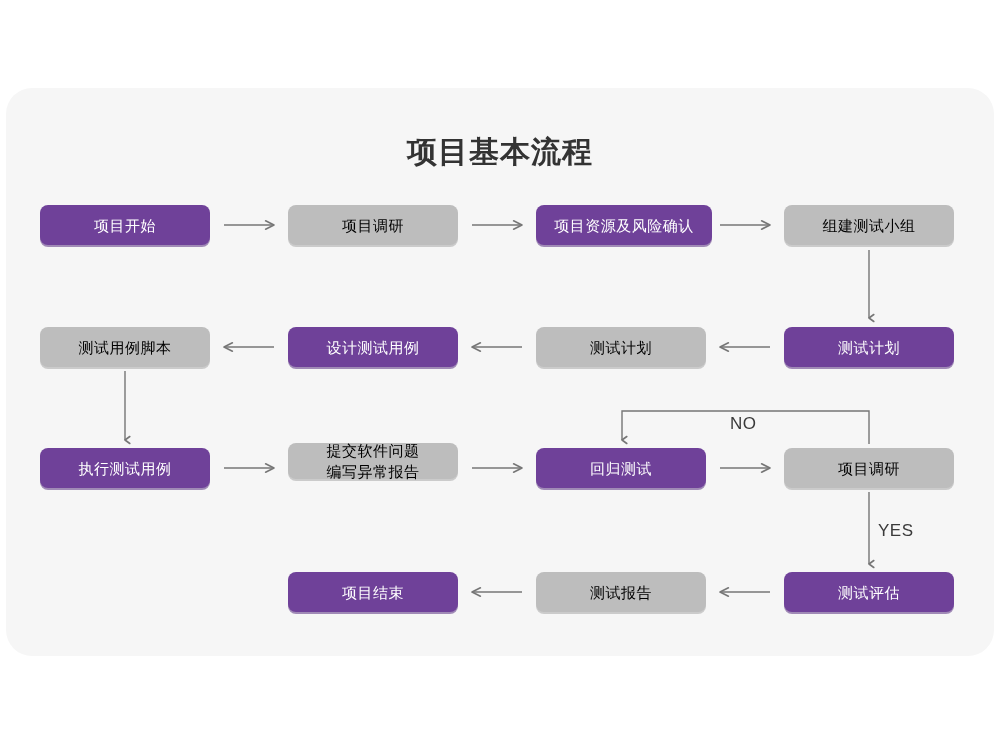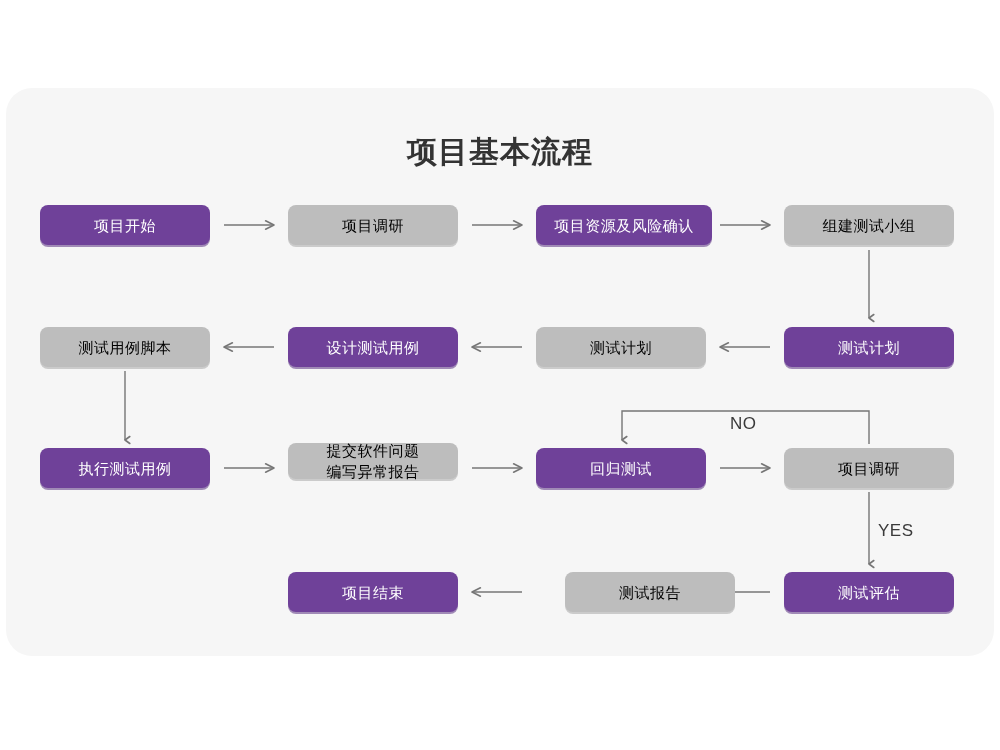--- a/index.html
+++ b/index.html
@@ -144,16 +144,16 @@
   <div class="node gray" style="left:536px; top:327px; width:170px; height:40px;">测试计划</div>
   <div class="node purple" style="left:784px; top:327px; width:170px; height:40px;">测试计划</div>
 
   <div class="node purple" style="left:40px;  top:448px; width:170px; height:40px;">执行测试用例</div>
   <div class="node gray" style="left:288px; top:443px; width:170px; height:36px;">提交软件问题
 编写异常报告</div>
   <div class="node purple" style="left:536px; top:448px; width:170px; height:40px;">回归测试</div>
   <div class="node gray" style="left:784px; top:448px; width:170px; height:40px;">项目调研</div>
 
   <div class="node purple" style="left:288px; top:572px; width:170px; height:40px;">项目结束</div>
-  <div class="node gray" style="left:536px; top:572px; width:170px; height:40px;margin-left:29px;">测试报告</div>
+  <div class="node gray" style="left:536px; top:572px; width:170px; height:40px;">测试报告</div>
   <div class="node purple" style="left:784px; top:572px; width:170px; height:40px;">测试评估</div>
 
 </div>
 
 </body></html>

